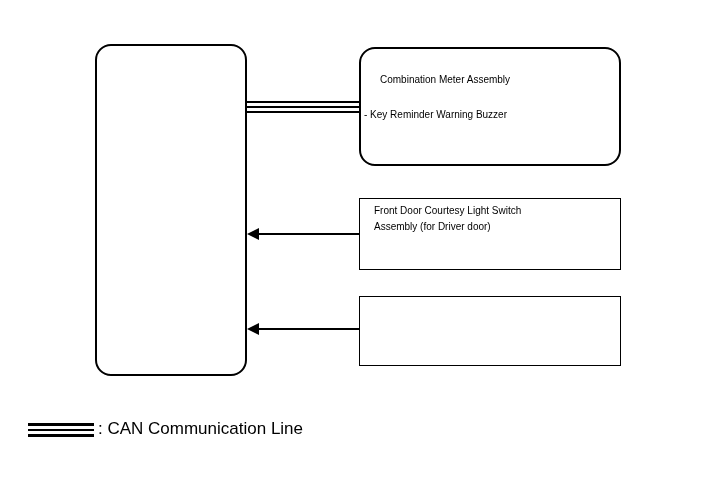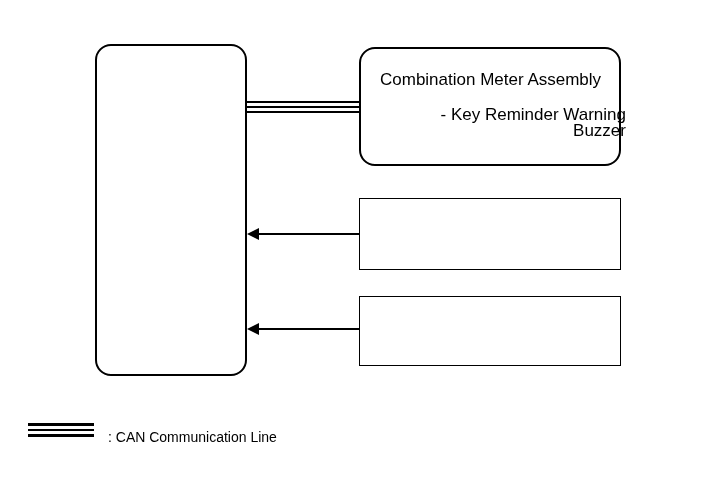--- a/index.html
+++ b/index.html
@@ -29,21 +29,21 @@
     border: 2px solid #000000;
   }
   .box.rounded {
     border-radius: 16px;
   }
   .box.thin {
     border-width: 1.5px;
   }
   .box-text {
     position: absolute;
-    font-size: 17px;
+    font-size: 10px;
     line-height: 15.5px;
     white-space: pre-line;
     color: #000000;
   }
 
   
   #ecu-box {
     left: 95px;
     top: 44px;
     width: 152px;
@@ -61,24 +61,23 @@
     top: 47px;
     width: 262px;
     height: 119px;
   }
   #meter-title {
     left: 380px;
     top: 72px;
     width: 235px;
   }
   #meter-sub {
-    left: 396px;
+    left: 364px;
     top: 107px;
     width: 230px;
-    text-align: right;
   }
 
   
   #courtesy-box {
     left: 359px;
     top: 198px;
     width: 262px;
     height: 72px;
   }
   #courtesy-text {
@@ -173,40 +172,41 @@
     left: 0;
     width: 100%;
     height: 2.5px;
     background: #000000;
   }
   #legend-swatch .r1 { top: 0px; }
   #legend-swatch .r2 { top: 5.5px; }
   #legend-swatch .r3 { top: 11px; }
   #legend-label {
     position: absolute;
-    left: 80px;
+    left: 70px;
     top: 1px;
-    font-size: 14px;
+    font-size: 17px;
     line-height: 16px;
     white-space: nowrap;
-    margin-top: 8px;
   }
 </style>
 </head>
 <body>
 
 <div id="diagram">
 
   <div class="box rounded" id="ecu-box"></div>
 
   <div class="box rounded" id="meter-box"></div>
   <div class="box-text" id="meter-title">Combination Meter Assembly</div>
   <div class="box-text" id="meter-sub">- Key Reminder Warning Buzzer</div>
 
   <div class="box thin" id="courtesy-box"></div>
+  <div class="box-text" id="courtesy-text">Front Door Courtesy Light Switch
+Assembly (for Driver door)</div>
 
   <div class="box thin" id="unlock-box"></div>
 
   <div id="can-line">
     <div class="rule r1"></div>
     <div class="rule r2"></div>
     <div class="rule r3"></div>
   </div>
 
   <div class="arrow-wrap" id="arrow-courtesy">

